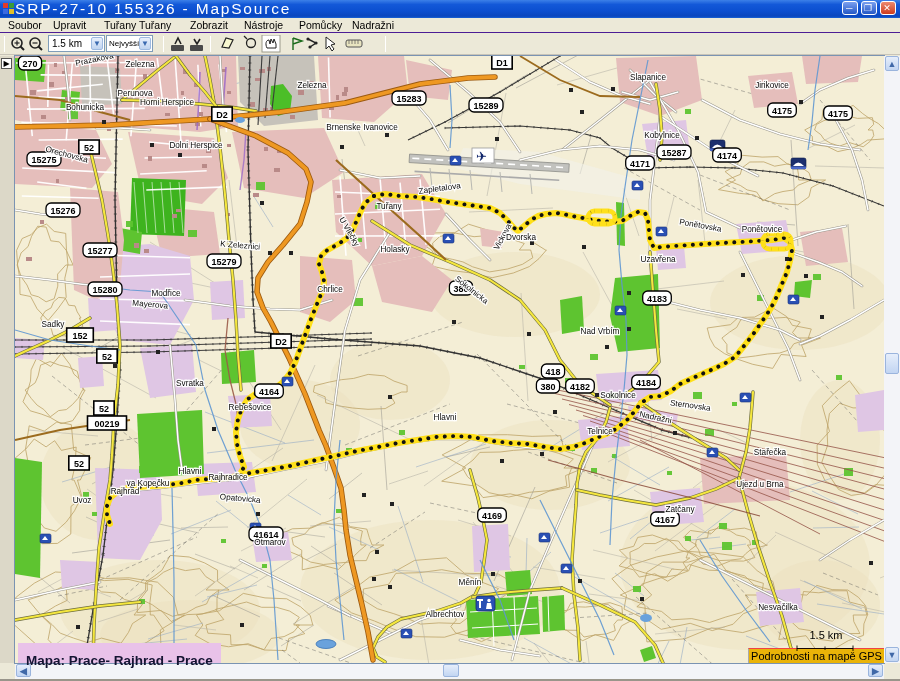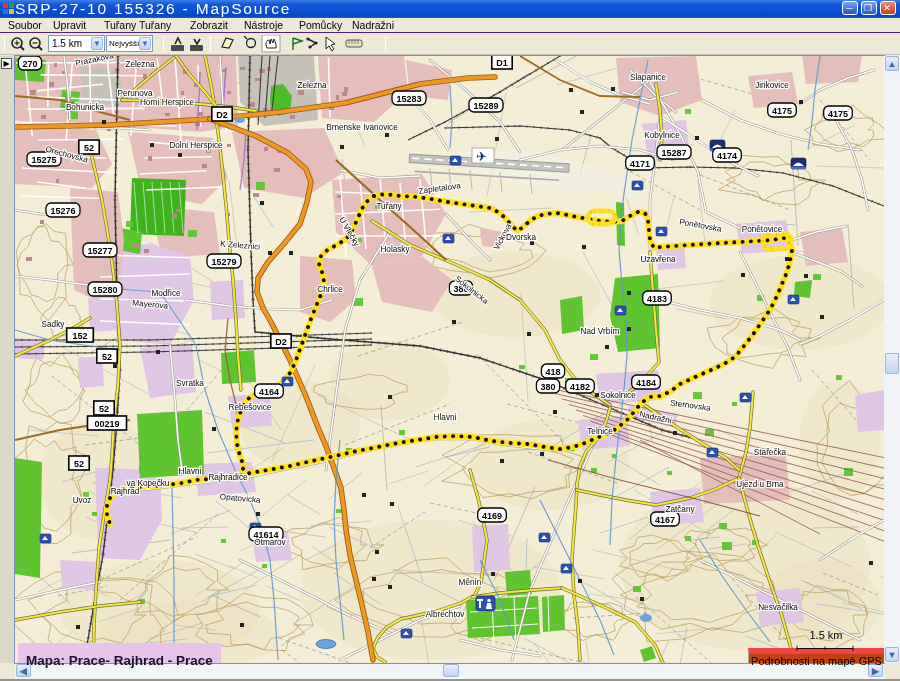--- a/index.html
+++ b/index.html
@@ -10,21 +10,21 @@
 .toolbar{position:absolute;left:0;top:33px;width:900px;height:22px;background:#ece9d8;border-bottom:1px solid #c8c4b8}
 .combo{position:absolute;top:2px;height:17px;background:#fff;border:1px solid #7f9db9;font-size:10px;line-height:15px;padding-left:3px}
 .cbtn{position:absolute;right:1px;top:1px;width:12px;height:13px;background:linear-gradient(180deg,#e8f0fc,#c0d4f0);border:1px solid #9ebae0;border-radius:2px;color:#3a6ab0;font-size:8px;text-align:center;line-height:12px}
 .sep{position:absolute;top:3px;width:1px;height:16px;background:#c8c4b4;border-right:1px solid #fff}
 .leftstrip{position:absolute;left:0;top:56px;width:15px;height:607px;background:#dcd8c8;border-right:1px solid #827f74}
 .mapwrap{position:absolute;left:15px;top:56px;width:869px;height:607px;outline:1px solid #7a93b2}
 .vscroll{position:absolute;left:884px;top:56px;width:16px;height:607px;background:#f3f4f8}
 .hscroll{position:absolute;left:15px;top:664px;width:869px;height:15px;background:#f3f4f8}
 .sbtn{position:absolute;background:linear-gradient(180deg,#e6eefb,#c2d5f2);border:1px solid #9ab4dd;border-radius:2px;color:#4068a8;font-size:9px;font-weight:bold;text-align:center}
 .maplabel{position:absolute;left:18px;top:643px;background:#e9c2e9;color:#141432;font-weight:bold;font-size:13.5px;padding:8px 8px;line-height:20px;height:20px}
-.gpsbox{position:absolute;left:748px;top:648px;width:136px;background:#c2410c;color:#000;font-size:11px;text-align:center;line-height:15px;height:15px;border-top:6px solid #ef4444;border-left:1px solid #aaa;white-space:nowrap}
+.gpsbox{position:absolute;left:748px;top:648px;width:136px;background:#eab308;color:#000;font-size:11px;text-align:center;line-height:15px;height:15px;border-top:1px solid #ef4444;border-left:1px solid #aaa;white-space:nowrap}
 .scale{position:absolute;left:790px;top:629px;font-size:11px;color:#000;text-align:center;width:72px;z-index:6}
 </style></head>
 <body>
 <div class="titlebar">
  <svg style="position:absolute;left:3px;top:3px" width="12" height="12">
       <rect x="0" y="0" width="5" height="5" fill="#e03a2a"></rect>
       <rect x="6" y="0" width="5" height="5" fill="#3a9a3a"></rect>
       <rect x="0" y="6" width="5" height="5" fill="#3a6ae0"></rect>
       <rect x="6" y="6" width="5" height="5" fill="#e0c02a"></rect>
     </svg>

